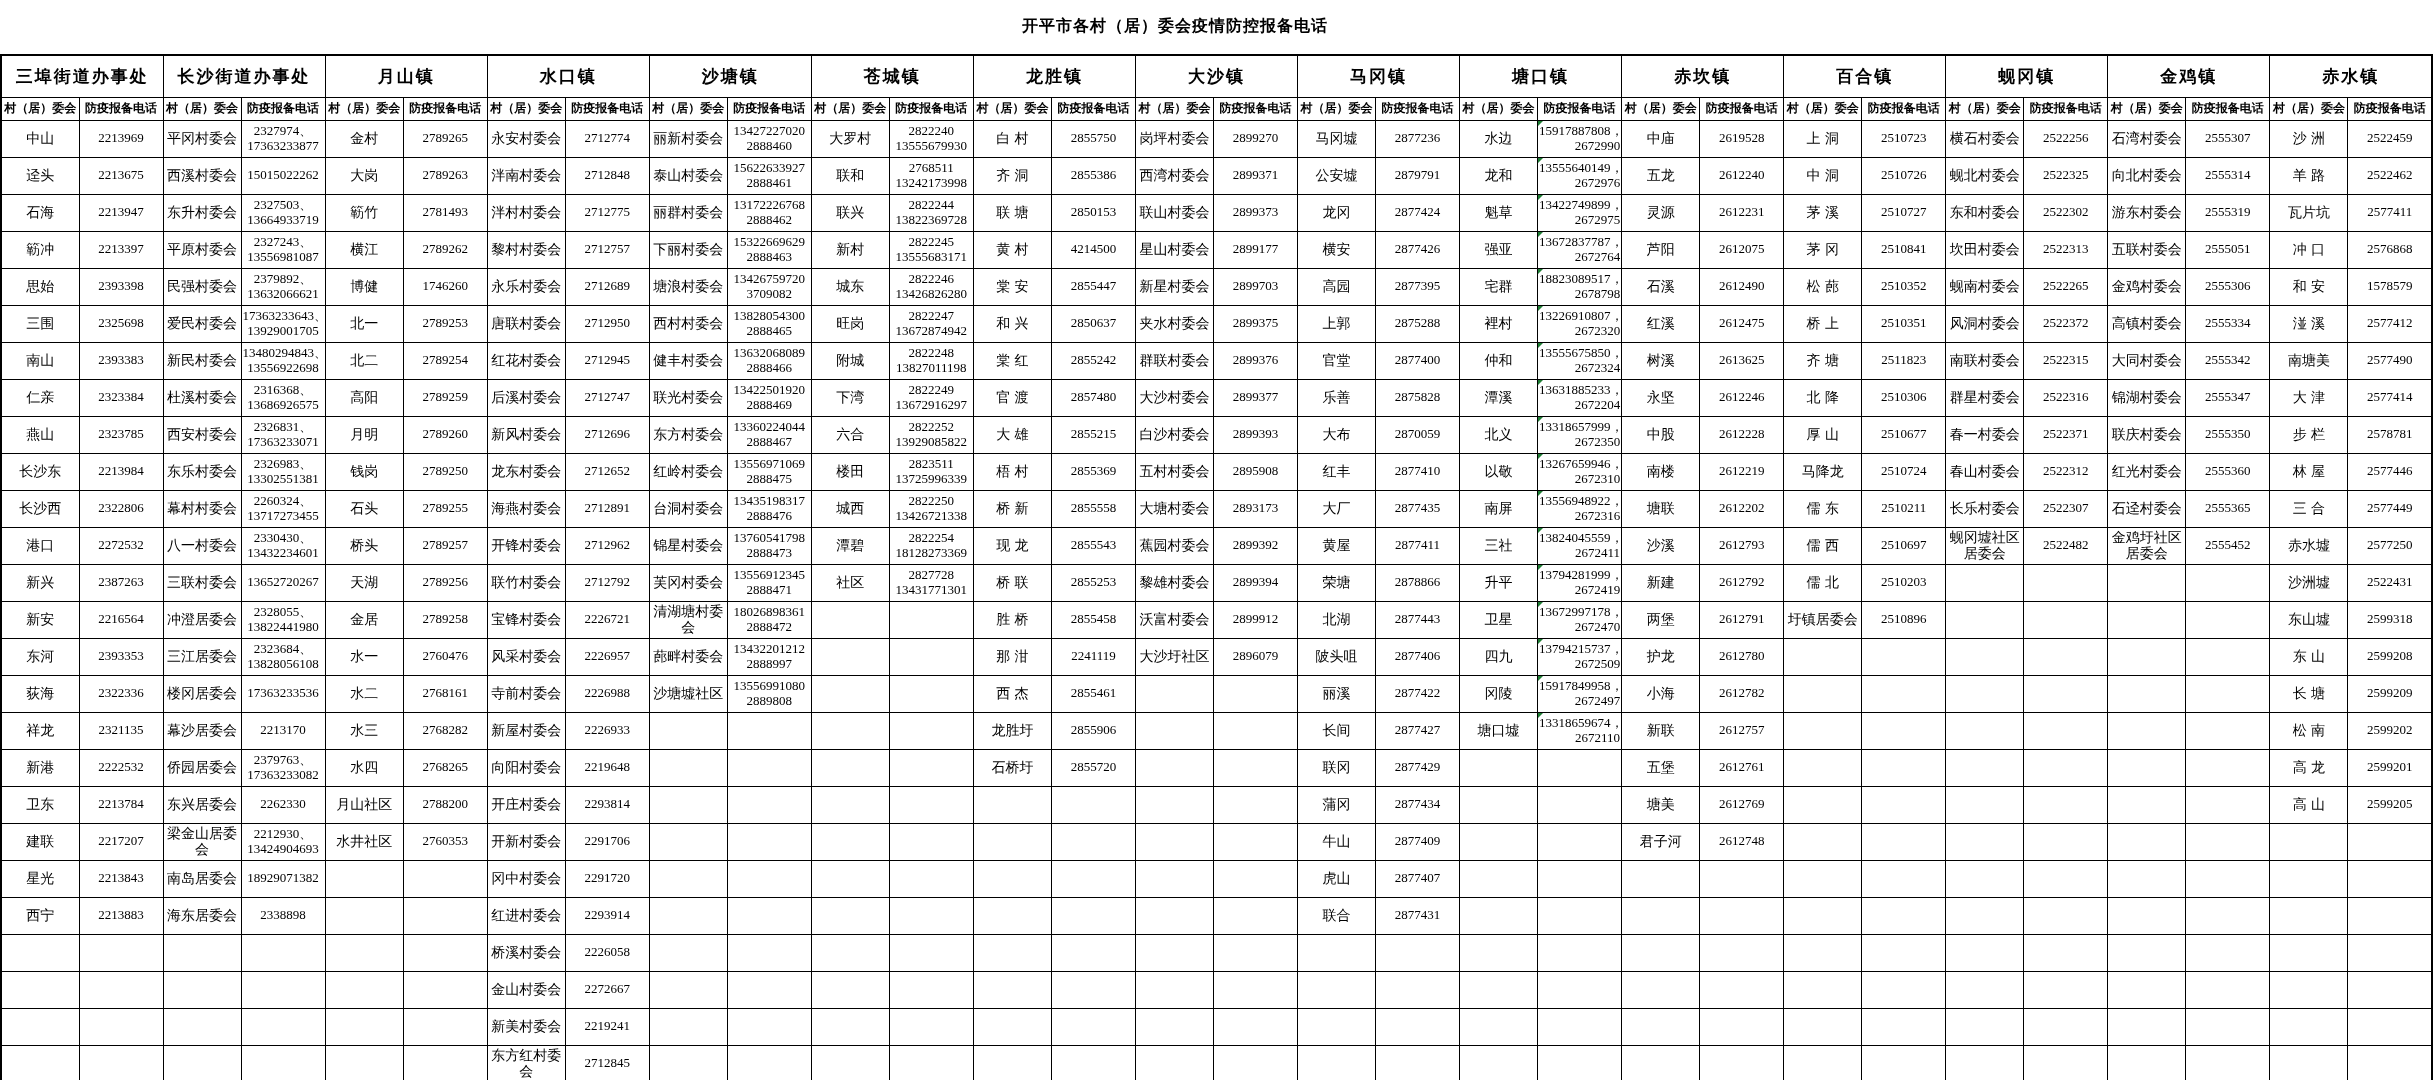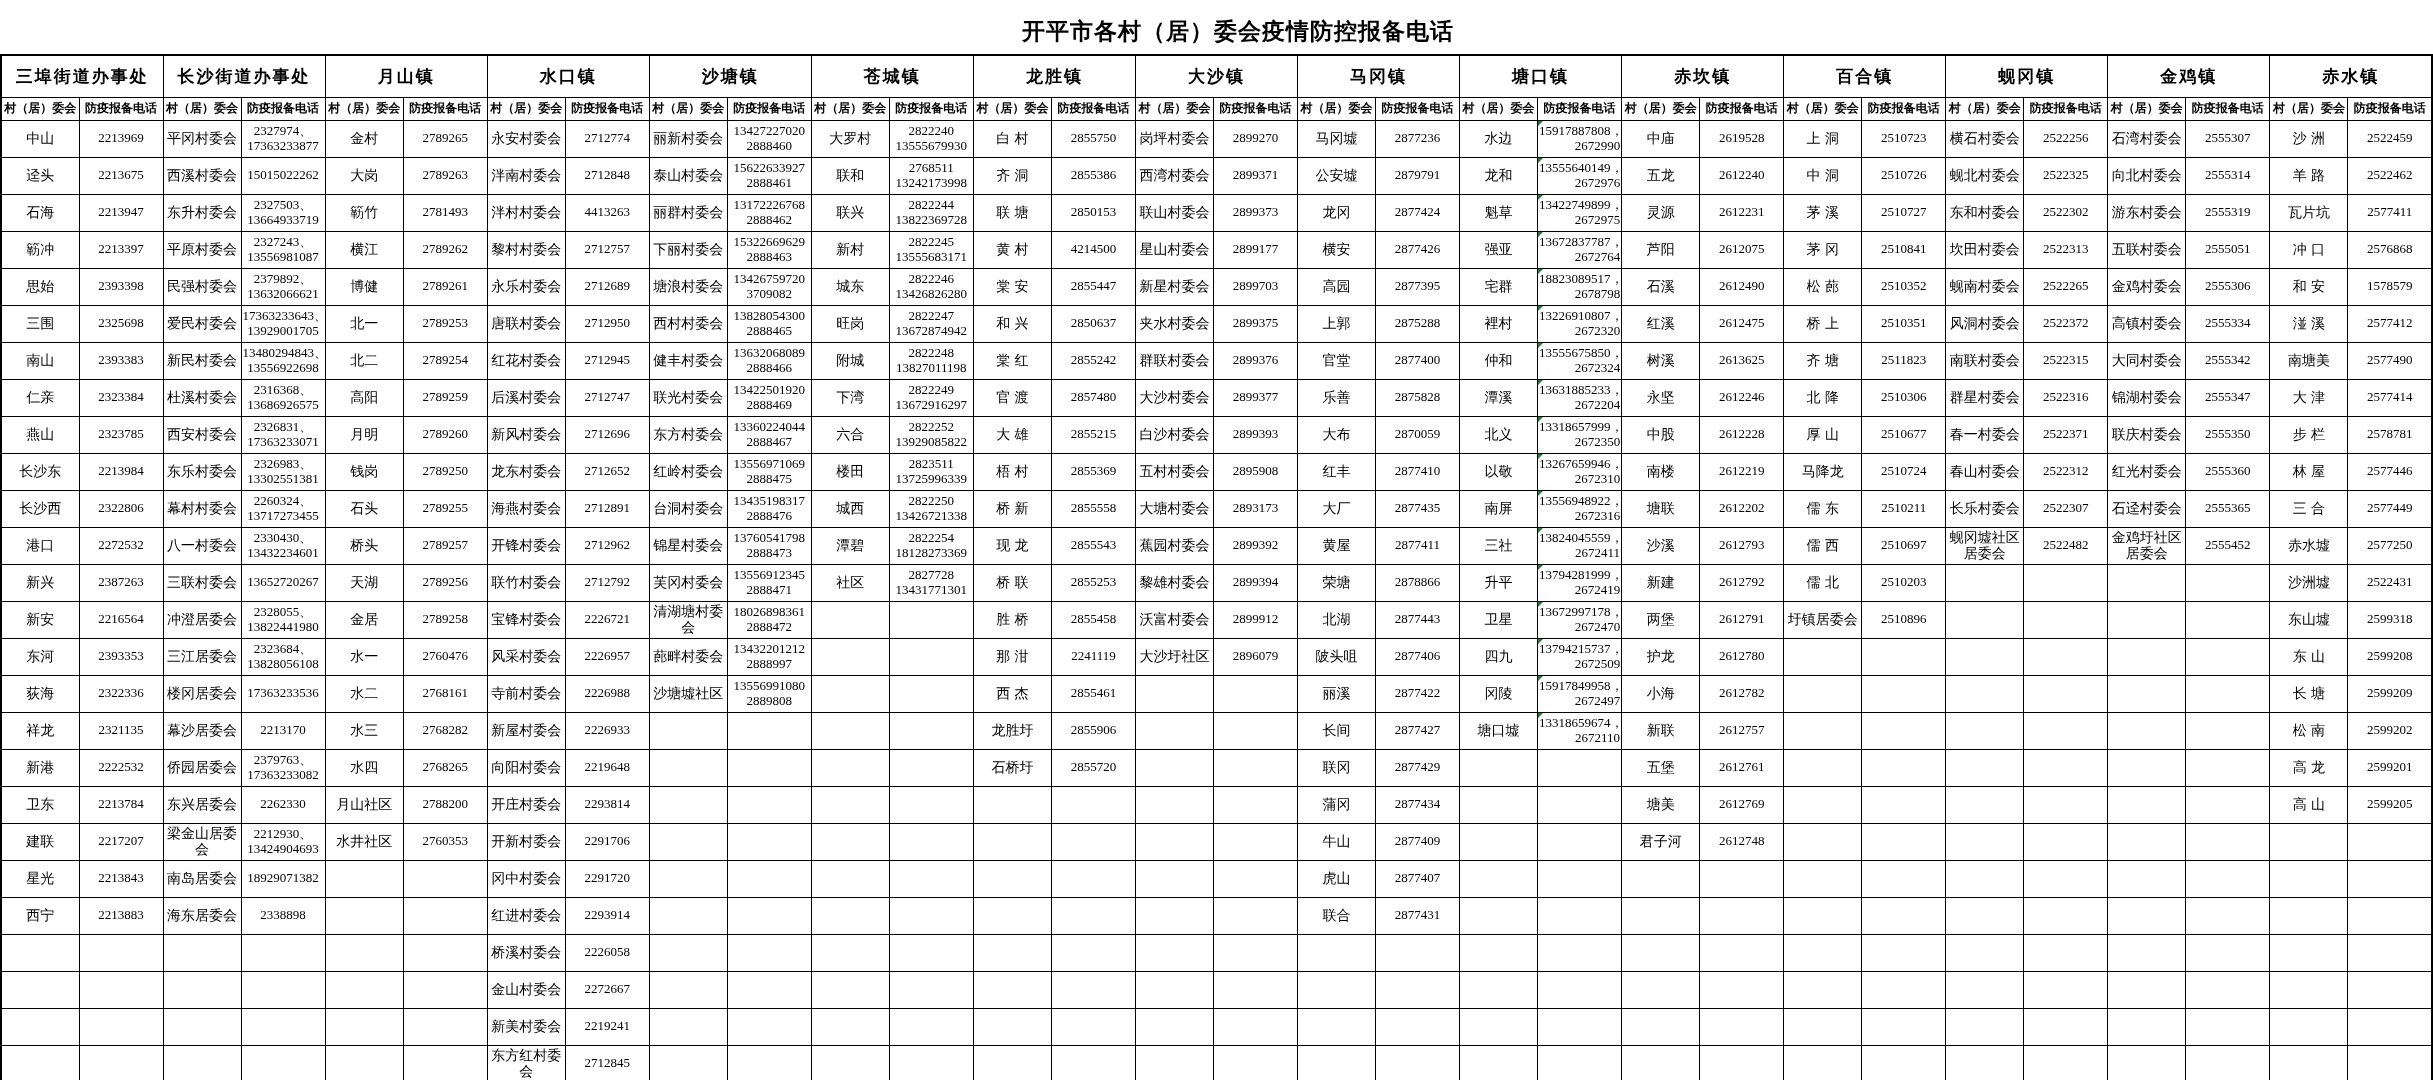--- a/index.html
+++ b/index.html
@@ -1,18 +1,18 @@
 <!DOCTYPE html>
 <html><head>
 <meta charset="utf-8">
 <style>
   html,body{margin:0;padding:0;background:#ffffff;}
   body{width:2433px;height:1080px;position:relative;overflow:hidden;
        font-family:"DejaVu Sans",sans-serif;color:#000;}
-  .title{position:absolute;top:16px;left:1022px;font-size:23px;font-weight:bold;
+  .title{position:absolute;top:16px;left:1022px;font-size:16px;font-weight:bold;
          letter-spacing:1px;font-family:Liberation Serif, serif;}
   table{position:absolute;top:54px;left:0;width:2433px;border-collapse:collapse;
         table-layout:fixed;border:2px solid #000;}
   th,td{border:1px solid #000;text-align:center;vertical-align:middle;
         padding:0 1px;overflow:hidden;}
   tr.town-row{height:42px;}
   tr.town-row th{font-size:17px;font-weight:bold;letter-spacing:2px;}
   tr.head-row{height:23px;margin-top:34px;}
   tr.head-row th{font-size:12px;font-weight:bold;padding:0;}
   tr.data-row{height:37px;}
@@ -186,21 +186,21 @@
       </tr>
       <tr class="data-row">
         <td class="name">石海</td>
         <td class="phone">2213947</td>
         <td class="name">东升村委会</td>
         <td class="phone">2327503、
 13664933719</td>
         <td class="name">簕竹</td>
         <td class="phone">2781493</td>
         <td class="name">泮村村委会</td>
-        <td class="phone">4413263</td>
+        <td class="phone">2712775</td>
         <td class="name">丽群村委会</td>
         <td class="phone">13172226768
 2888462</td>
         <td class="name">联兴</td>
         <td class="phone">2822244
 13822369728</td>
         <td class="name">联 塘</td>
         <td class="phone">2850153</td>
         <td class="name">联山村委会</td>
         <td class="phone">2899373</td>
@@ -256,21 +256,21 @@
         <td class="name">冲 口</td>
         <td class="phone">2576868</td>
       </tr>
       <tr class="data-row">
         <td class="name">思始</td>
         <td class="phone">2393398</td>
         <td class="name">民强村委会</td>
         <td class="phone">2379892、
 13632066621</td>
         <td class="name">博健</td>
-        <td class="phone">2789261</td>
+        <td class="phone">1746260</td>
         <td class="name">永乐村委会</td>
         <td class="phone">2712689</td>
         <td class="name">塘浪村委会</td>
         <td class="phone">13426759720
 3709082</td>
         <td class="name">城东</td>
         <td class="phone">2822246
 13426826280</td>
         <td class="name">棠 安</td>
         <td class="phone">2855447</td>

